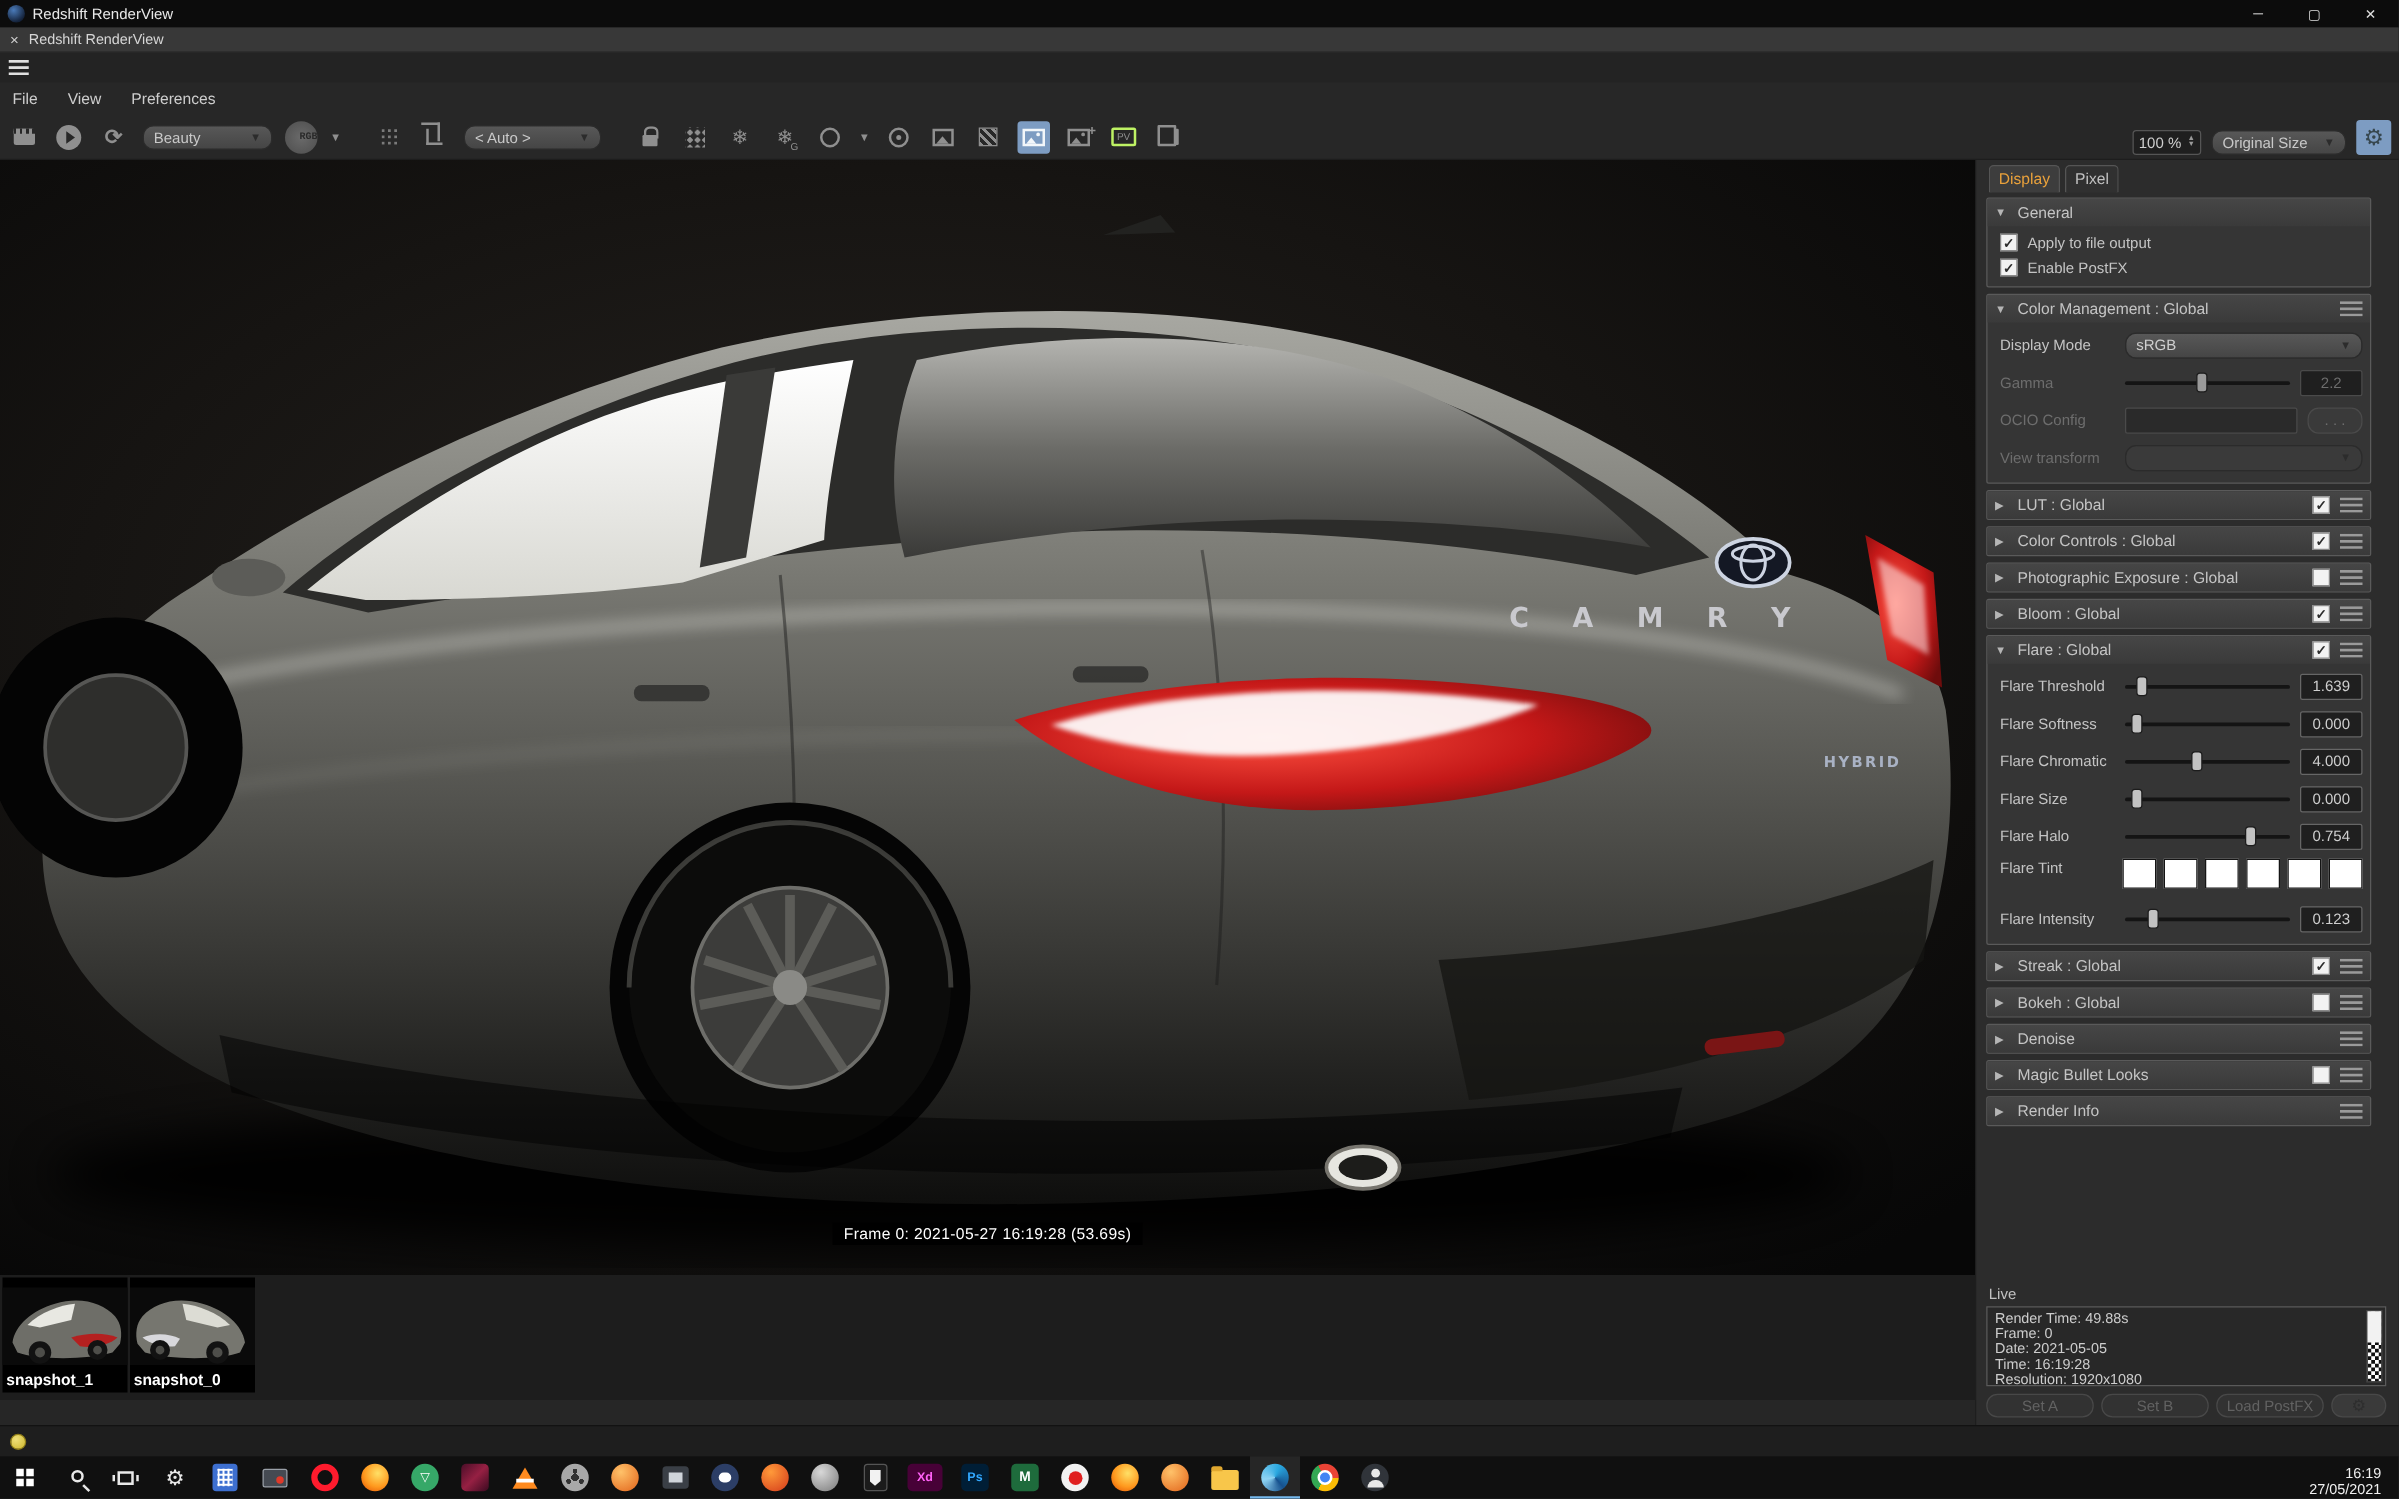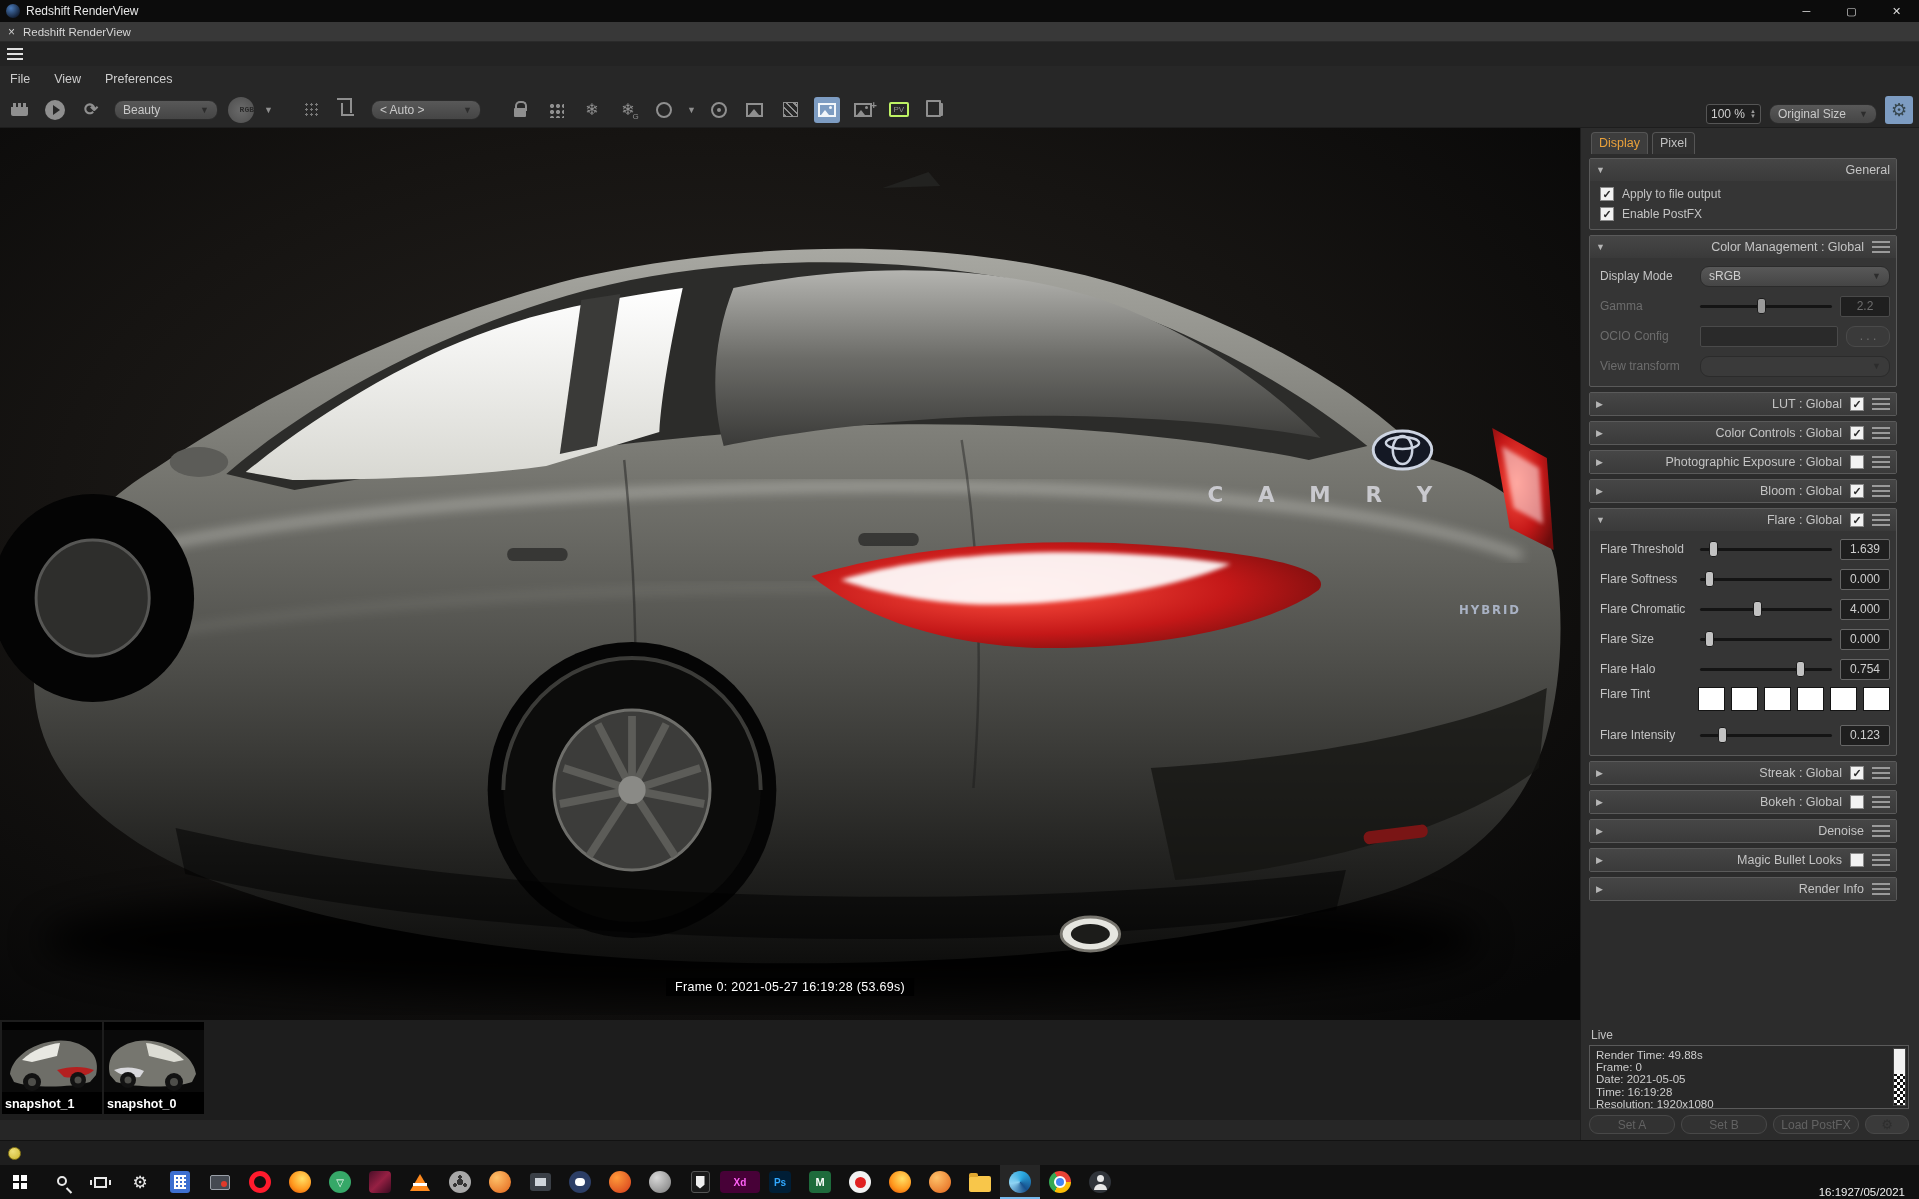--- a/index.html
+++ b/index.html
@@ -82,21 +82,21 @@
 
   
   .rightpanel { flex:0 0 296px; background:#2c2c2c; display:flex; flex-direction:column; border-left:1px solid #1e1e1e; }
   .ptabs { display:flex; padding:4px 0 0 10px; gap:4px; flex:0 0 auto; }
   .ptab { padding:3px 7px 4px; font-size:12.5px; border:1px solid #555; border-bottom:none; border-radius:4px 4px 0 0; background:#303030; color:#c0c0c0; }
   .ptab.active { background:#3d3d3d; color:#e9a13b; }
   .psections { flex:1 1 auto; padding:4px 22px 0 8px; display:flex; flex-direction:column; gap:5px; overflow:hidden; }
   .sect { border:1px solid #5a5a5a; background:#353535; border-radius:2px; }
   .sect-h { height:22px; display:flex; align-items:center; gap:8px; padding:0 6px; background:linear-gradient(#464646,#3a3a3a); }
   .sect-h .arrow { font-size:9px; color:#b5b5b5; width:10px; }
-  .sect-h .slbl { flex:1; color:#c4c4c4; font-size:12.5px;text-align:right; }
+  .sect-h .slbl { flex:1; color:#c4c4c4; font-size:12.5px; }
   .hamb { width:18px; height:12px; background:linear-gradient(#9a9a9a 2px, transparent 2px); background-size:18px 5px; }
   .cb { width:14px; height:14px; background:#f2f2f2; border:1px solid #8a8a8a; display:flex; align-items:center; justify-content:center; color:#2c2c2c; font-size:11px; font-weight:bold; }
   .sect-b { padding:6px 6px 8px; display:flex; flex-direction:column; gap:6px; }
   .cbrow { display:flex; align-items:center; gap:8px; padding-left:4px; }
   .cbrow .clbl { color:#c4c4c4; }
   .prow { display:flex; align-items:center; height:24px; gap:8px; }
   .prow .plbl { width:96px; color:#c4c4c4; padding-left:4px; flex:0 0 auto; }
   .prow.dis .plbl { color:#6d6d6d; }
   .ddwide { flex:1; display:flex; align-items:center; justify-content:space-between; background:linear-gradient(#585858,#454545); border:1px solid #2b2b2b; border-radius:9px; height:21px; padding:0 8px; color:#cfcfcf; }
   .ddwide.dis { background:#3a3a3a; color:#6d6d6d; }
@@ -154,34 +154,34 @@
   .reel::after{content:"";position:absolute;inset:3px;border-radius:50%;background:radial-gradient(circle at 50% 18%, #333 0 2px, transparent 2px),radial-gradient(circle at 18% 70%, #333 0 2px, transparent 2px),radial-gradient(circle at 82% 70%, #333 0 2px, transparent 2px);}
   .orangeball{background:radial-gradient(circle at 35% 30%, #ffc26a, #e2641a);}
   .wincap{width:21px;height:18px;border-radius:3px;background:#3a3f46;display:flex;align-items:center;justify-content:center;}
   .wincap::after{content:"";width:11px;height:8px;background:#cfd4da;}
   .chatapp{background:#2c3e66;display:flex;align-items:center;justify-content:center;}
   .chatapp::after{content:"";width:10px;height:8px;background:#fff;border-radius:4px;}
   .redorange{background:radial-gradient(circle at 35% 30%, #ff9a3a, #d43a1a);}
   .greyball{background:radial-gradient(circle at 35% 30%, #d8d8d8, #7a7a7a);}
   .epic{width:19px;height:22px;border-radius:3px;background:#1b1b1b;border:1px solid #555;display:flex;align-items:center;justify-content:center;}
   .epic::after{content:"";width:9px;height:13px;background:#f2f2f2;clip-path:polygon(0 0,100% 0,100% 72%,50% 100%,0 72%);}
-  .xd{width:40px;height:22px;border-radius:4px;background:#470137;color:#ff61f6;font-weight:bold;font-size:10px;display:flex;align-items:center;justify-content:center;}
+  .xd{width:28px;height:22px;border-radius:4px;background:#470137;color:#ff61f6;font-weight:bold;font-size:10px;display:flex;align-items:center;justify-content:center;}
   .ps{width:22px;height:22px;border-radius:4px;background:#001e36;color:#31a8ff;font-weight:bold;font-size:10px;display:flex;align-items:center;justify-content:center;}
   .mgreen{width:22px;height:22px;border-radius:4px;background:#1e6b3c;color:#fff;font-weight:bold;font-size:11px;display:flex;align-items:center;justify-content:center;}
   .redrec{background:#f2f2f2;display:flex;align-items:center;justify-content:center;}
   .redrec::after{content:"";width:11px;height:11px;border-radius:50%;background:#e02020;}
   .folder{width:22px;height:16px;background:#f8c64a;border-radius:2px;position:relative;margin-top:3px;}
   .folder::before{content:"";position:absolute;top:-3px;left:0;width:9px;height:4px;background:#e0a830;border-radius:2px 2px 0 0;}
   .rsswirl{background:conic-gradient(from 20deg,#2aa8e0,#16518e,#8fd4f4,#2aa8e0);}
   .chrome{background:conic-gradient(from -30deg,#ea4335 0 120deg,#fbbc05 0 240deg,#34a853 0 360deg);position:relative;}
   .chrome::after{content:"";position:absolute;inset:5px;border-radius:50%;background:#4285f4;border:2.5px solid #fff;}
   .person{background:#30343a;display:flex;align-items:center;justify-content:center;position:relative;}
   .person::before{content:"";position:absolute;top:4px;width:7px;height:7px;border-radius:50%;background:#e8e8e8;}
   .person::after{content:"";position:absolute;bottom:3px;width:13px;height:6px;border-radius:6px 6px 0 0;background:#e8e8e8;}
-  .clock { margin-left:auto; display:flex; flex-direction:row; align-items:flex-end; justify-content:flex-end; padding-right:14px; color:#f0f0f0; font-size:11.5px; line-height:13px; }
+  .clock { margin-left:auto; display:flex; flex-direction:column; align-items:flex-end; justify-content:flex-end; padding-right:14px; color:#f0f0f0; font-size:11.5px; line-height:13px; }
 </style>
 </head>
 <body>
 
 <div class="app">
 
   <div class="titlebar">
     <span class="rs-logo"></span>
     <span class="ttl">Redshift RenderView</span>
     <div class="winbtns">

